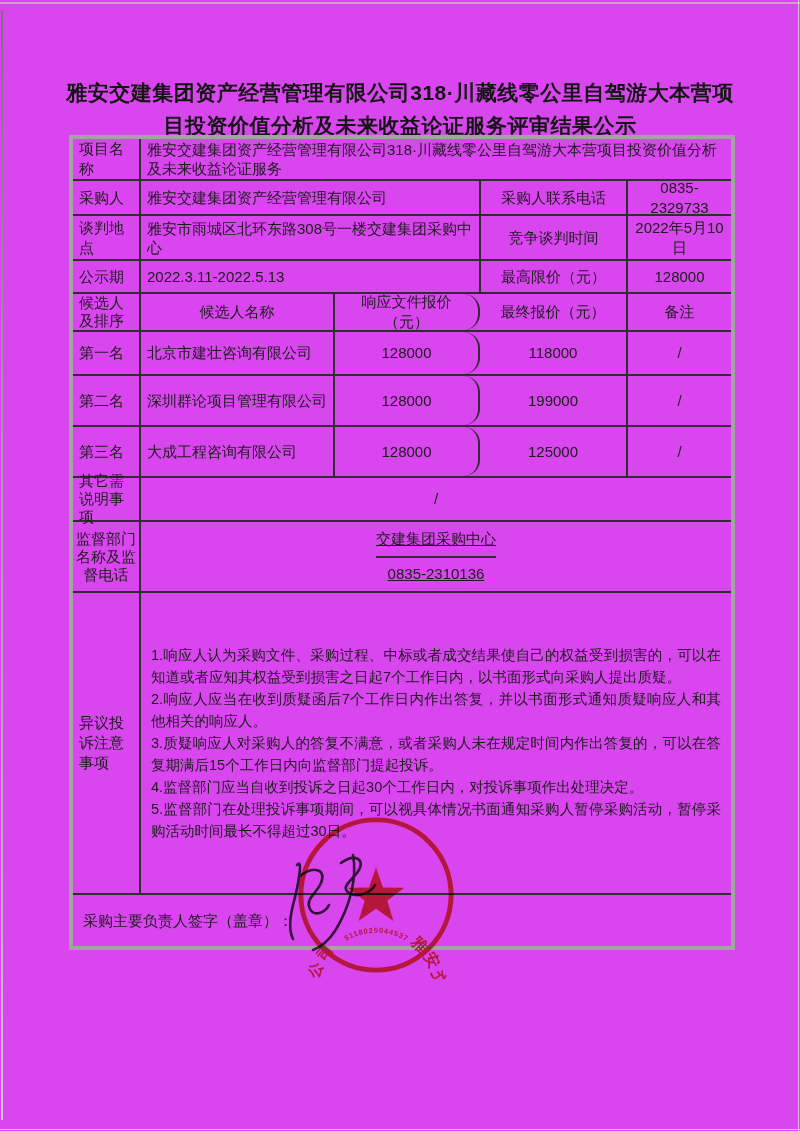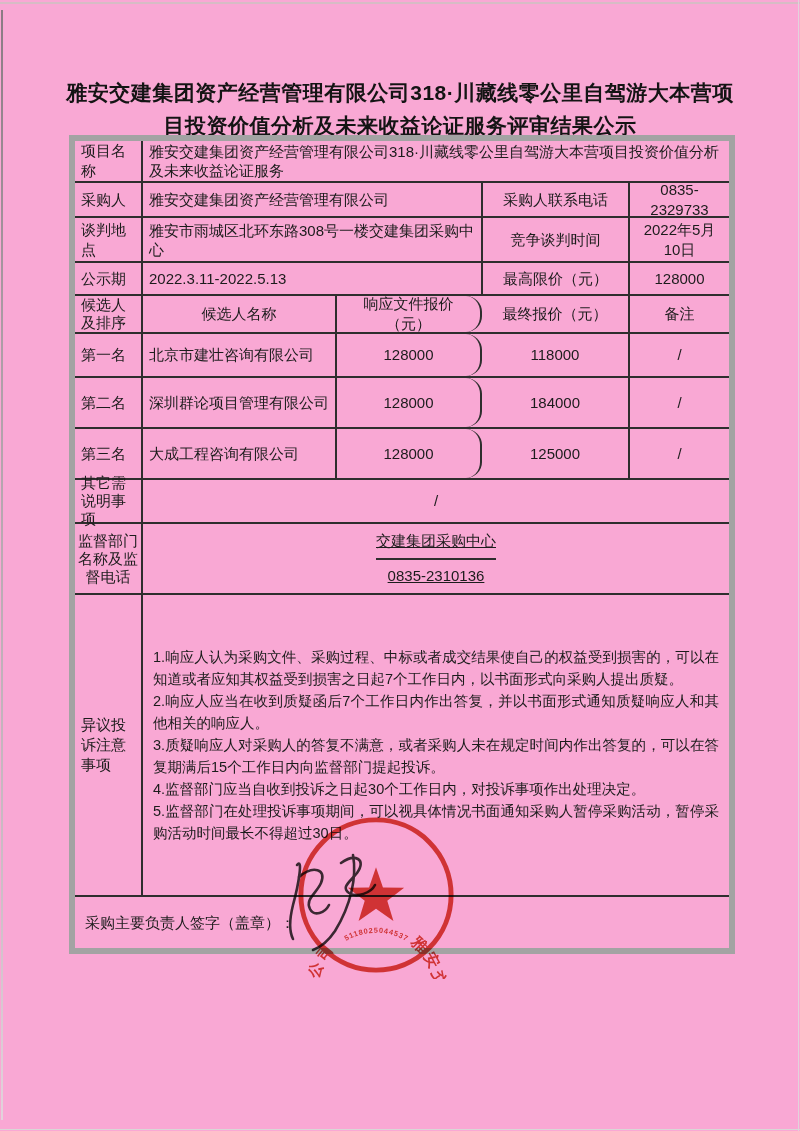--- a/index.html
+++ b/index.html
@@ -1,35 +1,35 @@
 <!DOCTYPE html>
 <html lang="zh"><head>
 <meta charset="utf-8">
 <style>
   html,body{margin:0;padding:0;}
   body{
     width:800px;height:1131px;position:relative;background:#ffffff;
     font-family:"Liberation Sans","DejaVu Sans",sans-serif;
     color:#1c1c1c; overflow:hidden;
   }
-  .sheet{position:absolute;inset:0;background:#f9a8d4;}
+  .sheet{position:absolute;inset:0;background:#d946ef;}
   
   .edge-top{position:absolute;left:0;top:2px;width:100%;height:2px;background:#c9c5bf;opacity:.7;}
   .edge-left{position:absolute;left:1px;top:10px;width:2px;height:1110px;
     background:linear-gradient(#6f6f6f,#9a9a9a 30%,#c4c4c4 80%,#dddddd);opacity:.8;}
   .edge-right{position:absolute;right:1px;top:0;width:1px;height:100%;background:#dcdcdc;opacity:.8;}
   .edge-bottom{position:absolute;left:0;bottom:1px;width:100%;height:1px;background:#d8d8d6;}
 
   .doc-title{
     position:absolute;left:60px;top:76px;width:680px;text-align:center;
     font-size:21px;font-weight:bold;line-height:33px;color:#141414;
     font-family:"Liberation Sans","DejaVu Sans",sans-serif;letter-spacing:.5px;
   }
 
-  .tbl{position:absolute;left:69px;top:135px;width:666px;border:6px solid #a3a3a3;box-sizing:border-box;
+  .tbl{position:absolute;left:69px;top:135px;width:666px;border:4px solid #a3a3a3;box-sizing:border-box;
        font-size:15px;color:#1c1c1c;}
   .row{display:flex;border-bottom:2px solid #2e2e2e;box-sizing:border-box;align-items:stretch;}
   .row:last-child{border-bottom:none;align-items:center;}
   .cell{border-right:2px solid #2e2e2e;box-sizing:border-box;display:flex;align-items:center;
         padding:2px 6px;line-height:20px;}
   .cell:last-child{border-right:none;}
   .lab{flex:0 0 68px;width:68px;}
   .ctr{justify-content:center;text-align:center;}
   .grow{flex:1 1 auto;}
   .pad0{padding:0;text-decoration:underline;}
@@ -112,21 +112,21 @@
       <div class="cell c-name">北京市建壮咨询有限公司</div>
       <div class="cell c-bid ctr">128000</div>
       <div class="cell c-final ctr">118000</div>
       <div class="cell grow ctr">/</div>
     </div>
 
     <div class="row h43">
       <div class="cell lab">第二名</div>
       <div class="cell c-name">深圳群论项目管理有限公司</div>
       <div class="cell c-bid ctr">128000</div>
-      <div class="cell c-final ctr">184000</div>
+      <div class="cell c-final ctr">199000</div>
       <div class="cell grow ctr">/</div>
     </div>
 
     <div class="row h43">
       <div class="cell lab">第三名</div>
       <div class="cell c-name">大成工程咨询有限公司</div>
       <div class="cell c-bid ctr">128000</div>
       <div class="cell c-final ctr">125000</div>
       <div class="cell grow ctr">/</div>
     </div>

